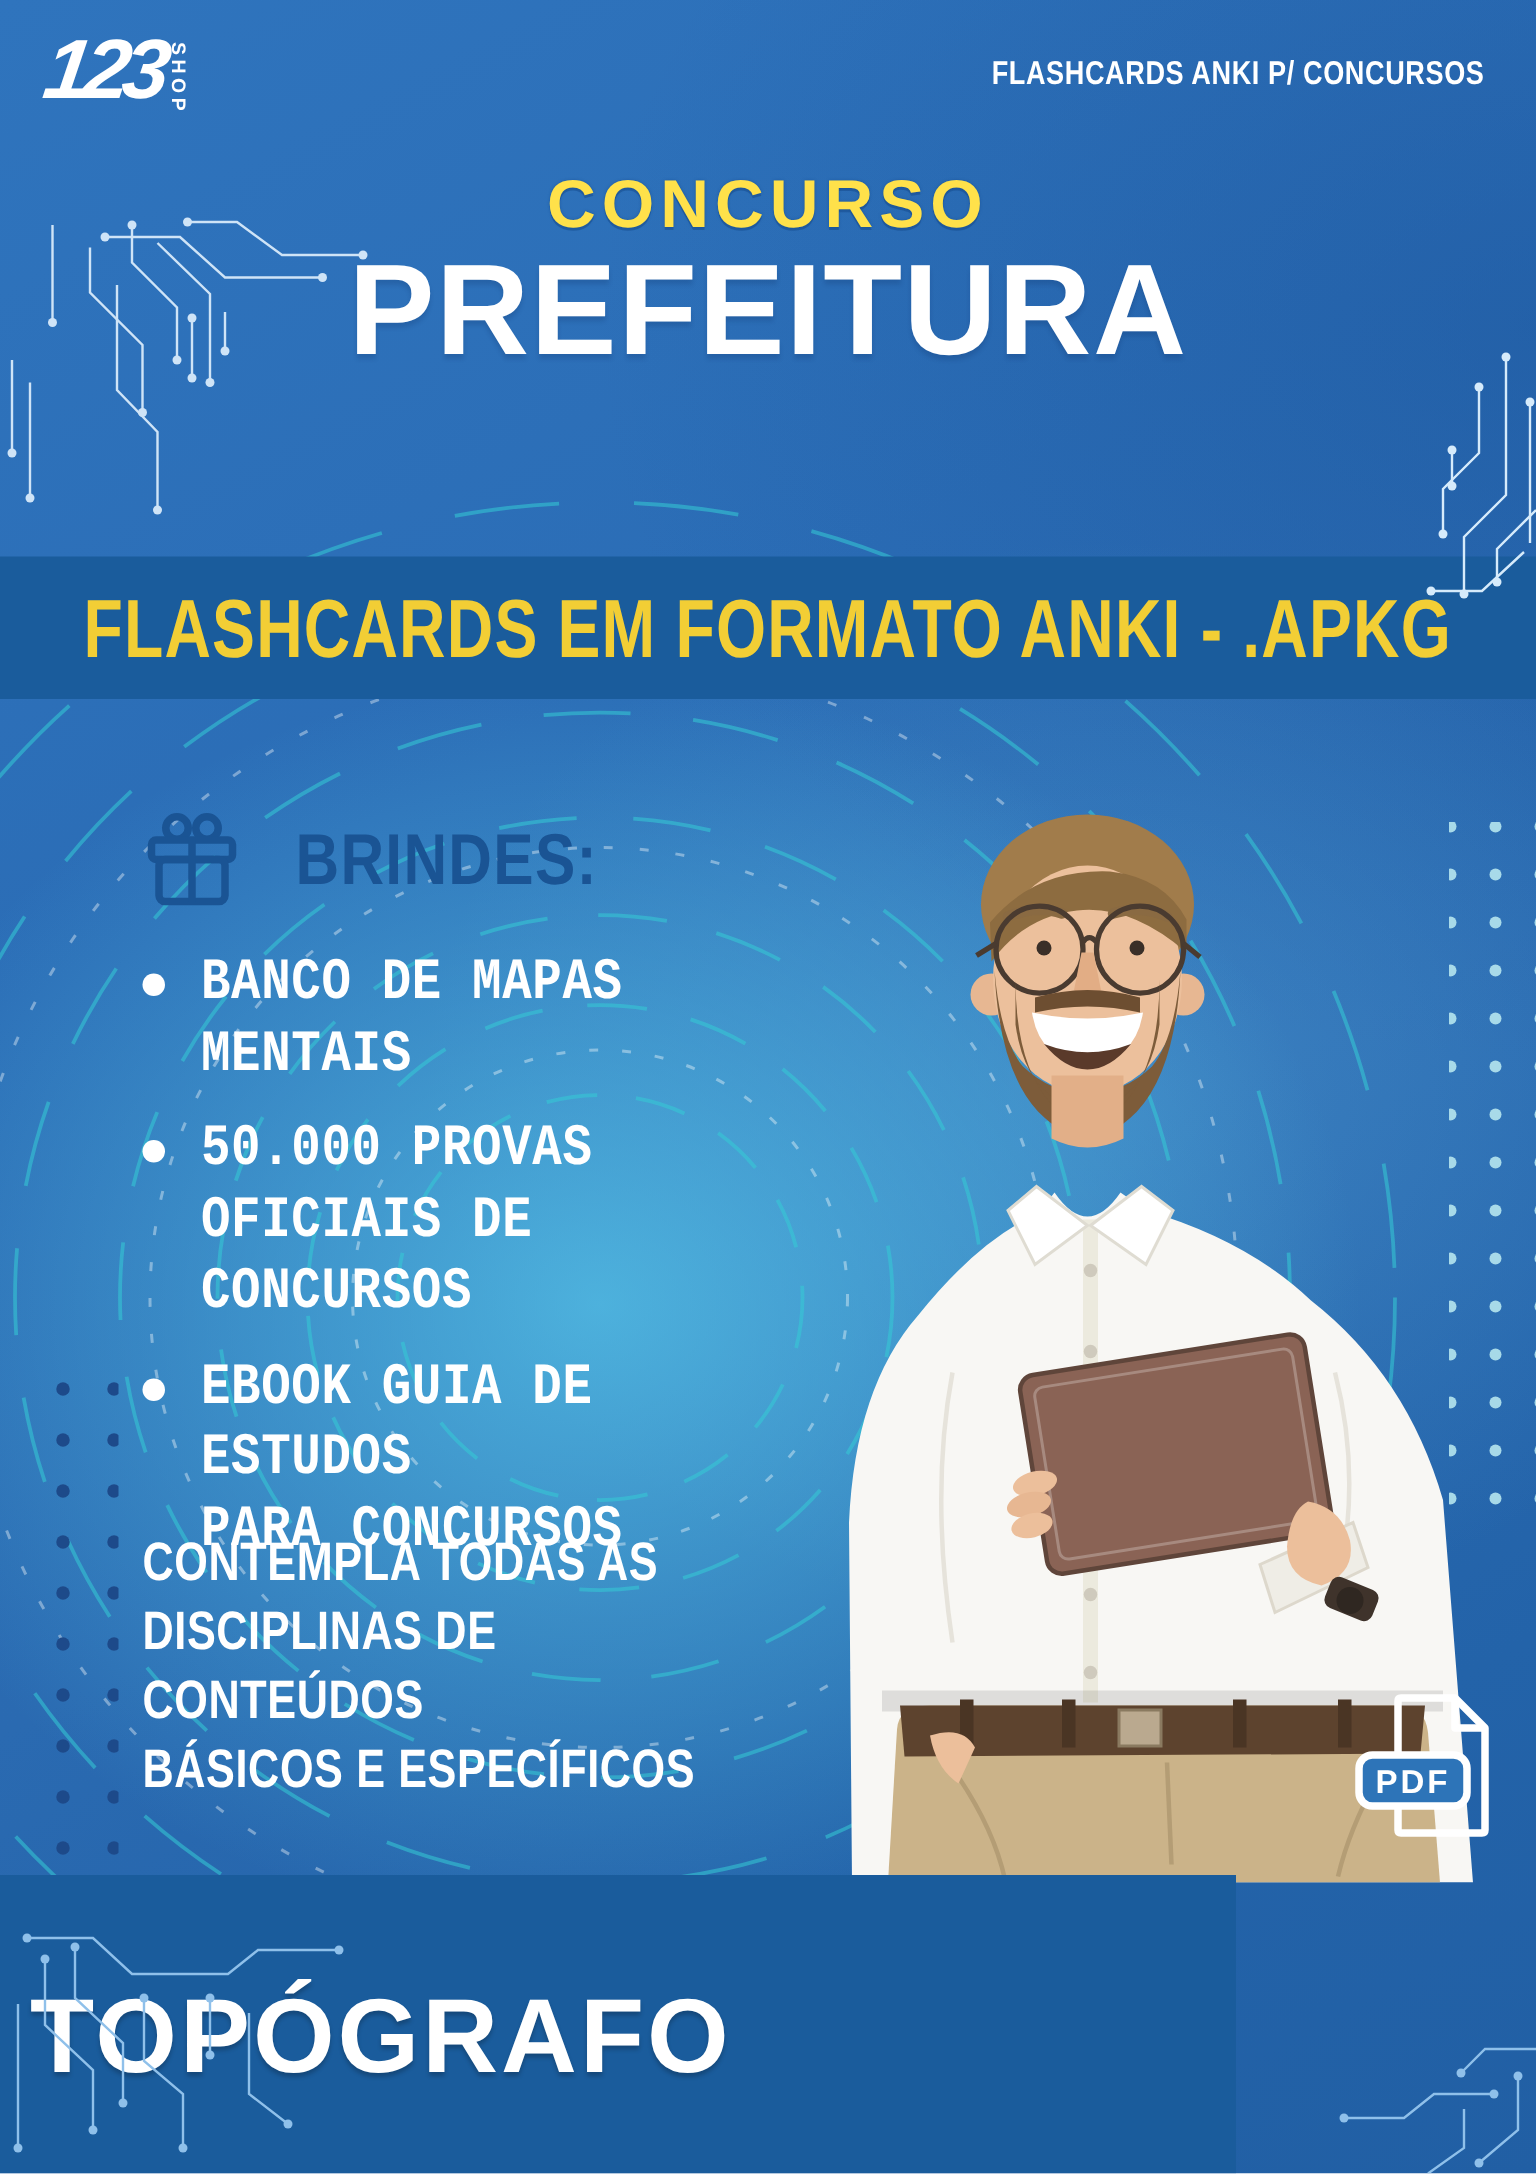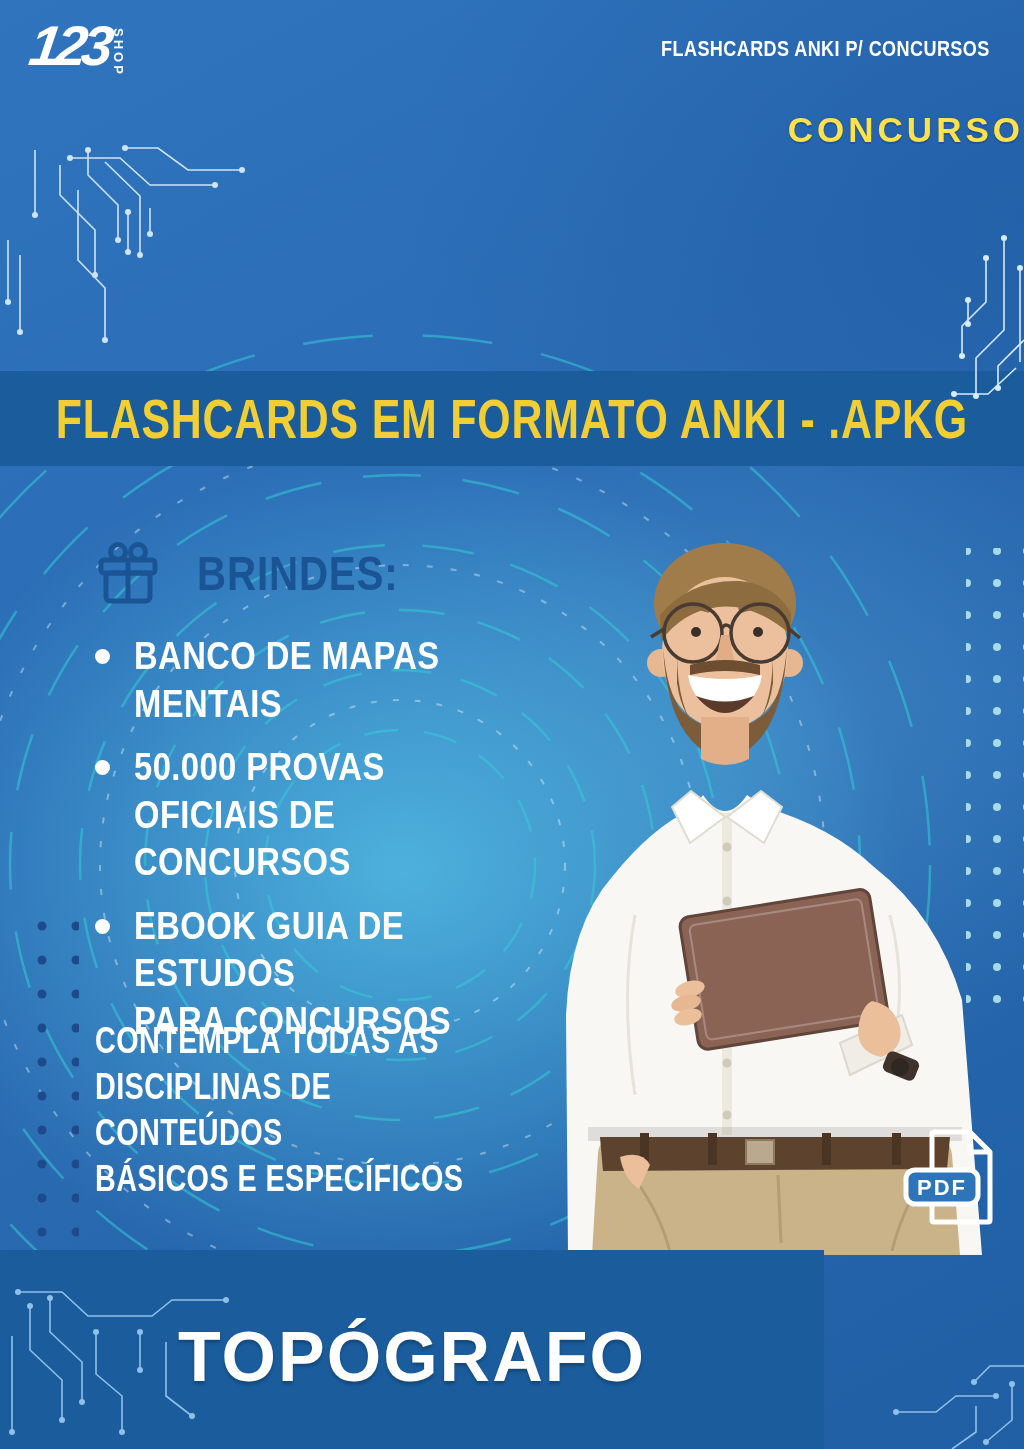--- a/index.html
+++ b/index.html
@@ -14,41 +14,41 @@
   }
   .abs{position:absolute;}
 
   
   .logo{left:30px;top:20px;display:flex;align-items:flex-start;color:#fff;}
   .logo-num{font-size:56px;line-height:52px;font-weight:bold;font-style:italic;letter-spacing:-5px;transform:skewX(-8deg);}
   .logo-shop{writing-mode:vertical-rl;font-size:13px;font-weight:bold;letter-spacing:3px;margin-top:8px;margin-left:3px;}
   .tagline{top:36px;right:34px;color:#fff;font-weight:bold;font-size:22px;letter-spacing:.5px;transform:scaleX(.82);transform-origin:100% 50%;white-space:nowrap;}
 
   
-  .kicker{top:110px;width:100%;text-align:right;color:#ffe14a;font-weight:bold;font-size:35px;letter-spacing:4px;text-shadow:0 2px 0 rgba(20,70,135,.45),0 0 2px rgba(20,70,135,.55);}
+  .kicker{top:110px;width:100%;text-align:center;color:#ffe14a;font-weight:bold;font-size:45px;letter-spacing:4px;text-shadow:0 2px 0 rgba(20,70,135,.45),0 0 2px rgba(20,70,135,.55);}
   .t1,.t2{width:100%;text-align:center;color:#fff;font-weight:bold;font-size:86px;line-height:1;letter-spacing:1px;text-shadow:0 3px 3px rgba(10,40,90,.18);}
   .t1{top:164px;} .t2{top:252px;}
 
   
   .format-band{top:371px;left:0;width:1024px;height:95px;background:#1a5c9c;display:flex;align-items:center;justify-content:center;}
   .format-band .txt{color:#f2ce35;font-weight:bold;font-size:55px;letter-spacing:1px;transform:scaleX(.78);transform-origin:50% 50%;white-space:nowrap;}
 
   
   .gifts{left:95px;top:540px;width:500px;}
   .sec-head{display:flex;align-items:center;gap:36px;}
   .sec-head .lbl{color:#1a5494;font-weight:bold;font-size:48px;letter-spacing:1px;transform:scaleX(.84);transform-origin:0 50%;white-space:nowrap;}
   .bullets{margin-top:26px;}
-  .bullet{display:flex;gap:24px;margin-bottom:16px;}
+  .bullet{display:flex;gap:24px;margin-bottom:16px;font-family:Liberation Mono, monospace;}
   .bullet .dot{flex:0 0 auto;width:15px;height:15px;border-radius:50%;background:#fff;margin-top:17px;}
   .bullet .txt{color:#fff;font-weight:bold;font-size:39px;line-height:1.22;letter-spacing:.5px;white-space:pre-line;transform:scaleX(.84);transform-origin:0 0;}
   .edital{left:95px;top:996px;width:500px;}
   .edital .body{margin-top:22px;color:#fff;font-weight:bold;font-size:36px;line-height:1.28;letter-spacing:.5px;white-space:pre-line;transform:scaleX(.80);transform-origin:0 0;}
 
   
-  .footer-band{top:1250px;left:0;width:824px;height:199px;background:#1a5c9c;display:flex;align-items:center;justify-content:center;padding-top:14px;box-sizing:border-box;}
+  .footer-band{top:1250px;left:0;width:824px;height:199px;background:#1a5c9c;display:flex;align-items:center;padding-top:14px;box-sizing:border-box;padding-left:20px;}
   .footer-band .role{color:#fff;font-weight:bold;font-size:70px;letter-spacing:2px;text-shadow:0 3px 3px rgba(0,0,0,.22);}
 
   svg{display:block;}
 </style>
 </head>
 <body>
 
 <div class="poster">
 
   <svg class="abs" style="left:0;top:0" width="1024" height="1449" viewBox="0 0 1024 1449">
@@ -258,20 +258,21 @@
     </g>
   </svg>
 
   <div class="abs logo">
     <span class="logo-num">123</span>
     <span class="logo-shop">SHOP</span>
   </div>
   <div class="abs tagline">FLASHCARDS ANKI P/ CONCURSOS</div>
 
   <div class="abs kicker">CONCURSO</div>
+  <div class="abs t1">PREFEITURA</div>
 
   <div class="abs gifts">
     <div class="sec-head">
       <svg width="66" height="66" viewBox="0 0 66 66" fill="none" stroke="#1a5494" stroke-width="5" stroke-linejoin="round">
         <circle cx="23" cy="12" r="7.5"></circle>
         <circle cx="43" cy="12" r="7.5"></circle>
         <rect x="6" y="20" width="54" height="13" rx="3"></rect>
         <rect x="11" y="33" width="44" height="28" rx="4"></rect>
         <path d="M33 20 L33 61"></path>
       </svg>

